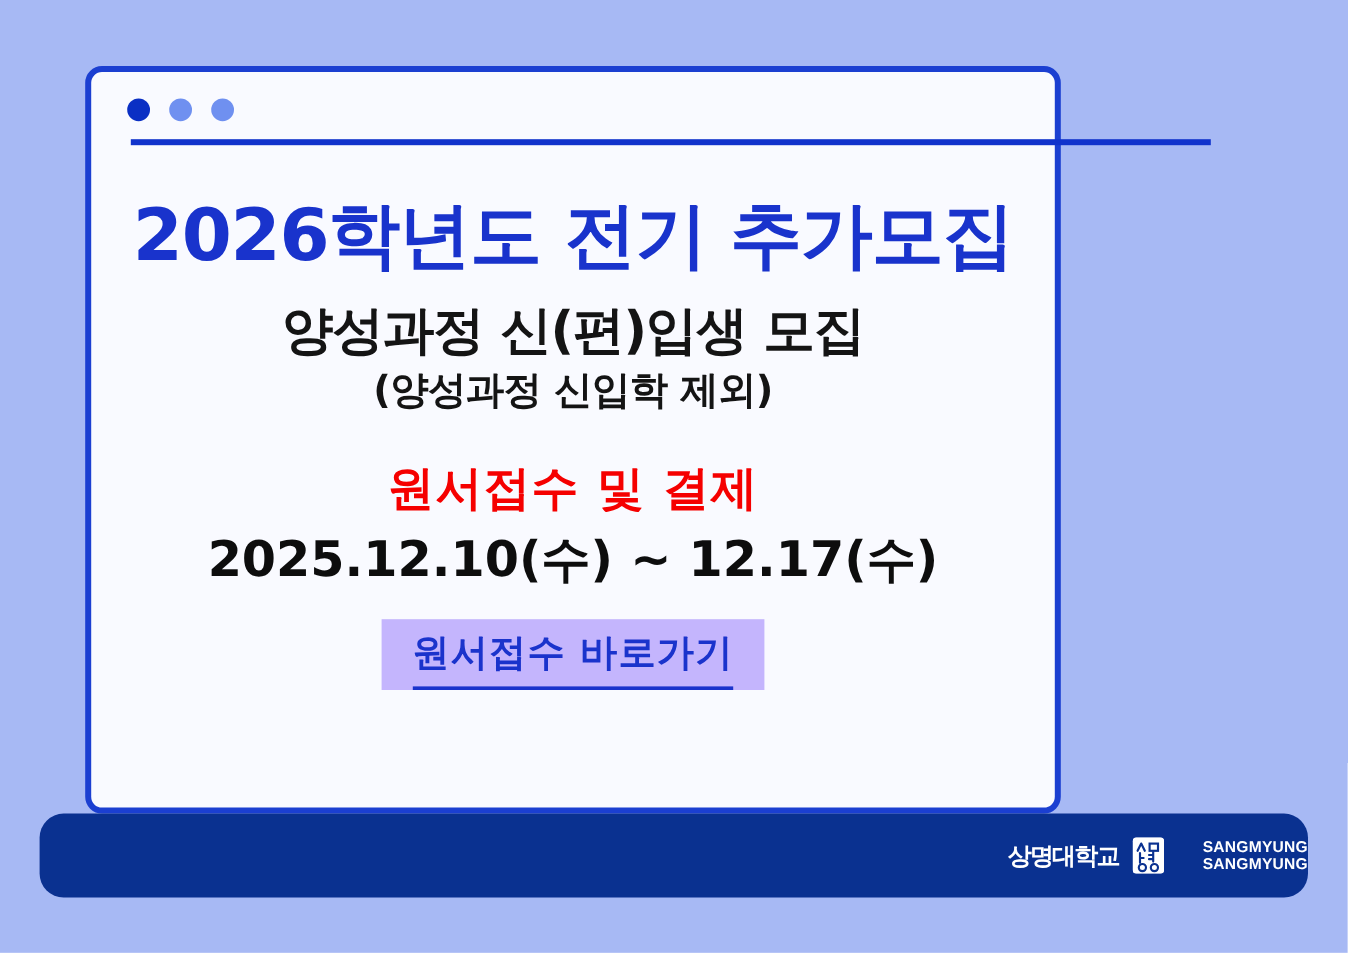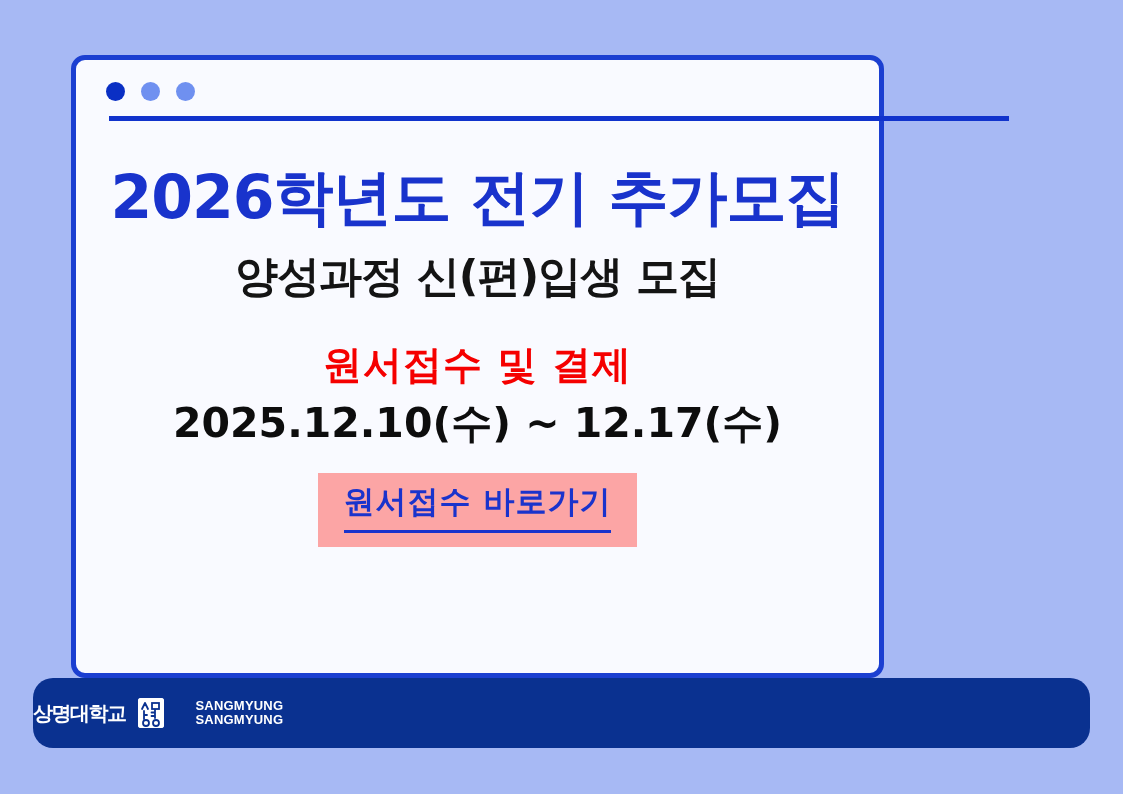--- a/index.html
+++ b/index.html
@@ -120,22 +120,22 @@
     margin: 12px 0 0 0;
     white-space: pre;
   }
 
   .link-wrap {
     margin: 26px 0 0 0;
     display: flex;
     justify-content: center;
   }
   .link-box {
-    background: #fca5a5;
-    padding: 10px 26px 14px 26px;
+    background: #c4b5fd;
+    padding: 10px 26px 0 26px;
     display: inline-block;
     text-align: center;
     text-decoration: none;
   }
   .link-text {
     display: block;
     font-family: "DejaVu Sans", "Liberation Sans", sans-serif;
     font-size: 31px;
     font-weight: bold;
     color: #1a33cc;
@@ -154,21 +154,21 @@
   .footer {
     position: absolute;
     left: 33px;
     top: 678px;
     width: 1057px;
     height: 70px;
     background: #0a3190;
     border-radius: 20px;
     display: flex;
     align-items: center;
-    justify-content: flex-start;
+    justify-content: flex-end;
     gap: 8px;
   }
 
   .logo-ko {
     font-family: "DejaVu Sans", "Liberation Sans", sans-serif;
     font-size: 20px;
     font-weight: bold;
     color: #ffffff;
     letter-spacing: -1.5px;
     white-space: pre;
@@ -211,20 +211,21 @@
   </div>
 
   <div class="divider"></div>
 
   <div class="content">
 
     <div class="headline">2026학년도 전기 추가모집</div>
 
     <div class="subtitle-1">양성과정 신(편)입생 모집</div>
 
+    <div class="subtitle-2">(양성과정 신입학 제외)</div>
 
     <div class="notice-red">원서접수 및 결제</div>
 
     <div class="notice-date">2025.12.10(수) ~ 12.17(수)</div>
 
     <div class="link-wrap">
       <a class="link-box" href="#">
         <span class="link-text">원서접수 바로가기</span>
         <span class="link-underline"></span>
       </a>

